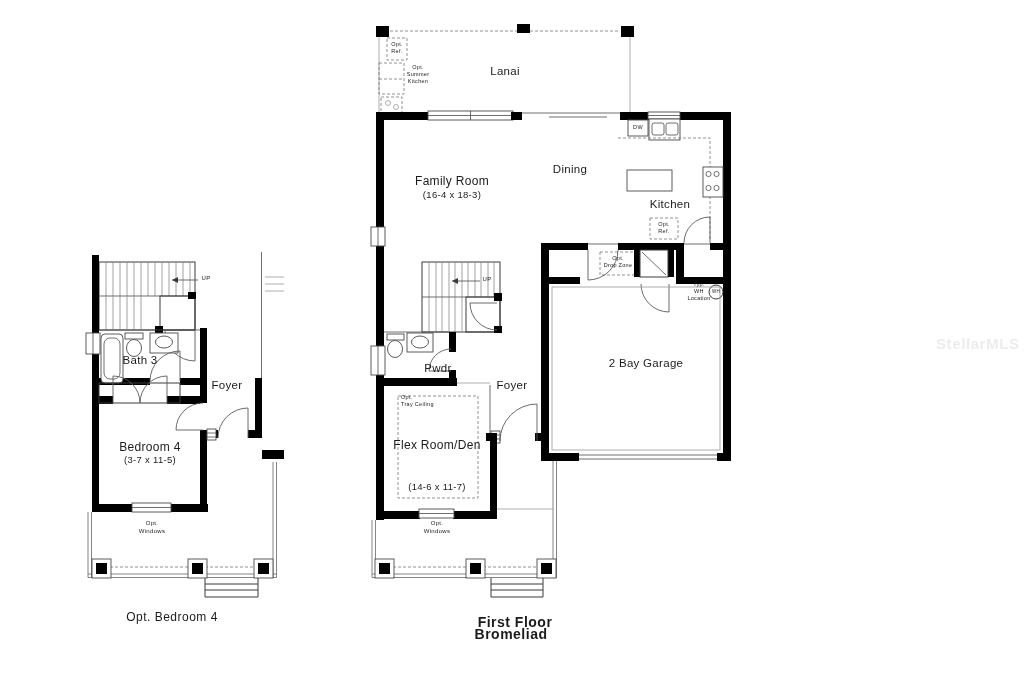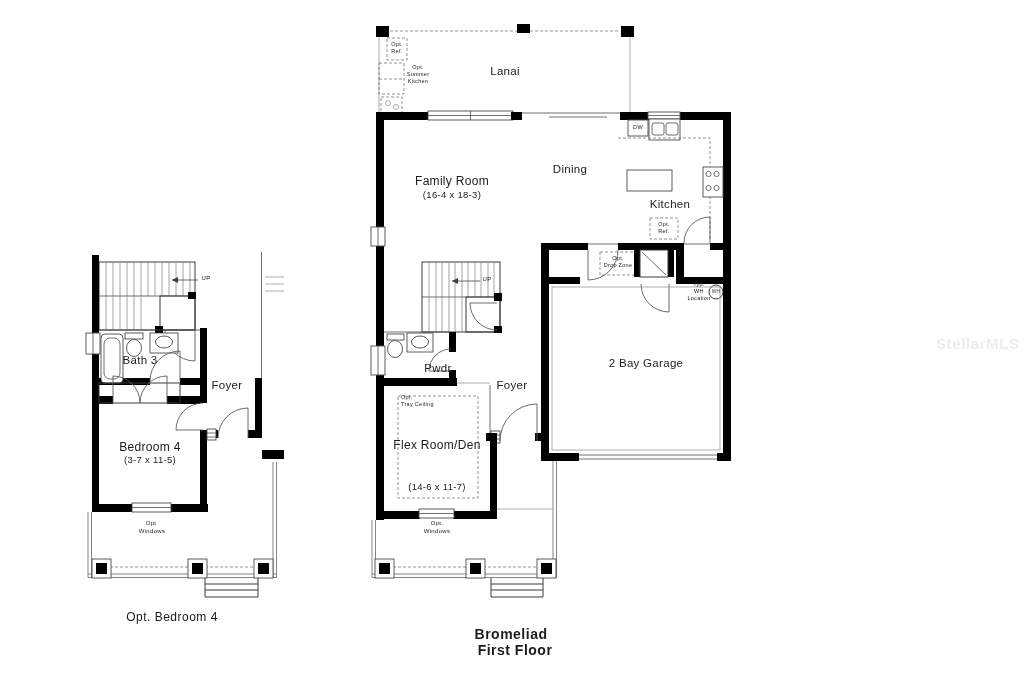--- a/index.html
+++ b/index.html
@@ -381,17 +381,17 @@
 <div class="lbl t-room" style="left:646px;top:364px;">2 Bay Garage</div>
 <div class="lbl t-room" style="left:406px;top:369px;margin-left:32px;">Pwdr</div>
 <div class="lbl t-room" style="left:512px;top:386px;">Foyer</div>
 <div class="lbl t-micro-left" style="left:401px;top:401px;">Opt.
 Tray Ceiling</div>
 <div class="lbl t-room-lg" style="left:437px;top:445px;text-align:right;">Flex Room/Den</div>
 <div class="lbl t-dims" style="left:437px;top:459px;margin-top:28px;">(14-6 x 11-7)</div>
 <div class="lbl t-tiny" style="left:437px;top:527px;">Opt.
 Windows</div>
 <div class="lbl t-title" style="left:511px;top:634px;">Bromeliad</div>
-<div class="lbl t-title" style="left:511px;top:650px;padding-left:8px;">First Floor</div>
+<div class="lbl t-title" style="left:511px;top:622px;padding-left:8px;">First Floor</div>
 
 <div class="watermark" style="left:936px;top:335px;">StellarMLS</div>
 
 </div>
 
 </body></html>

